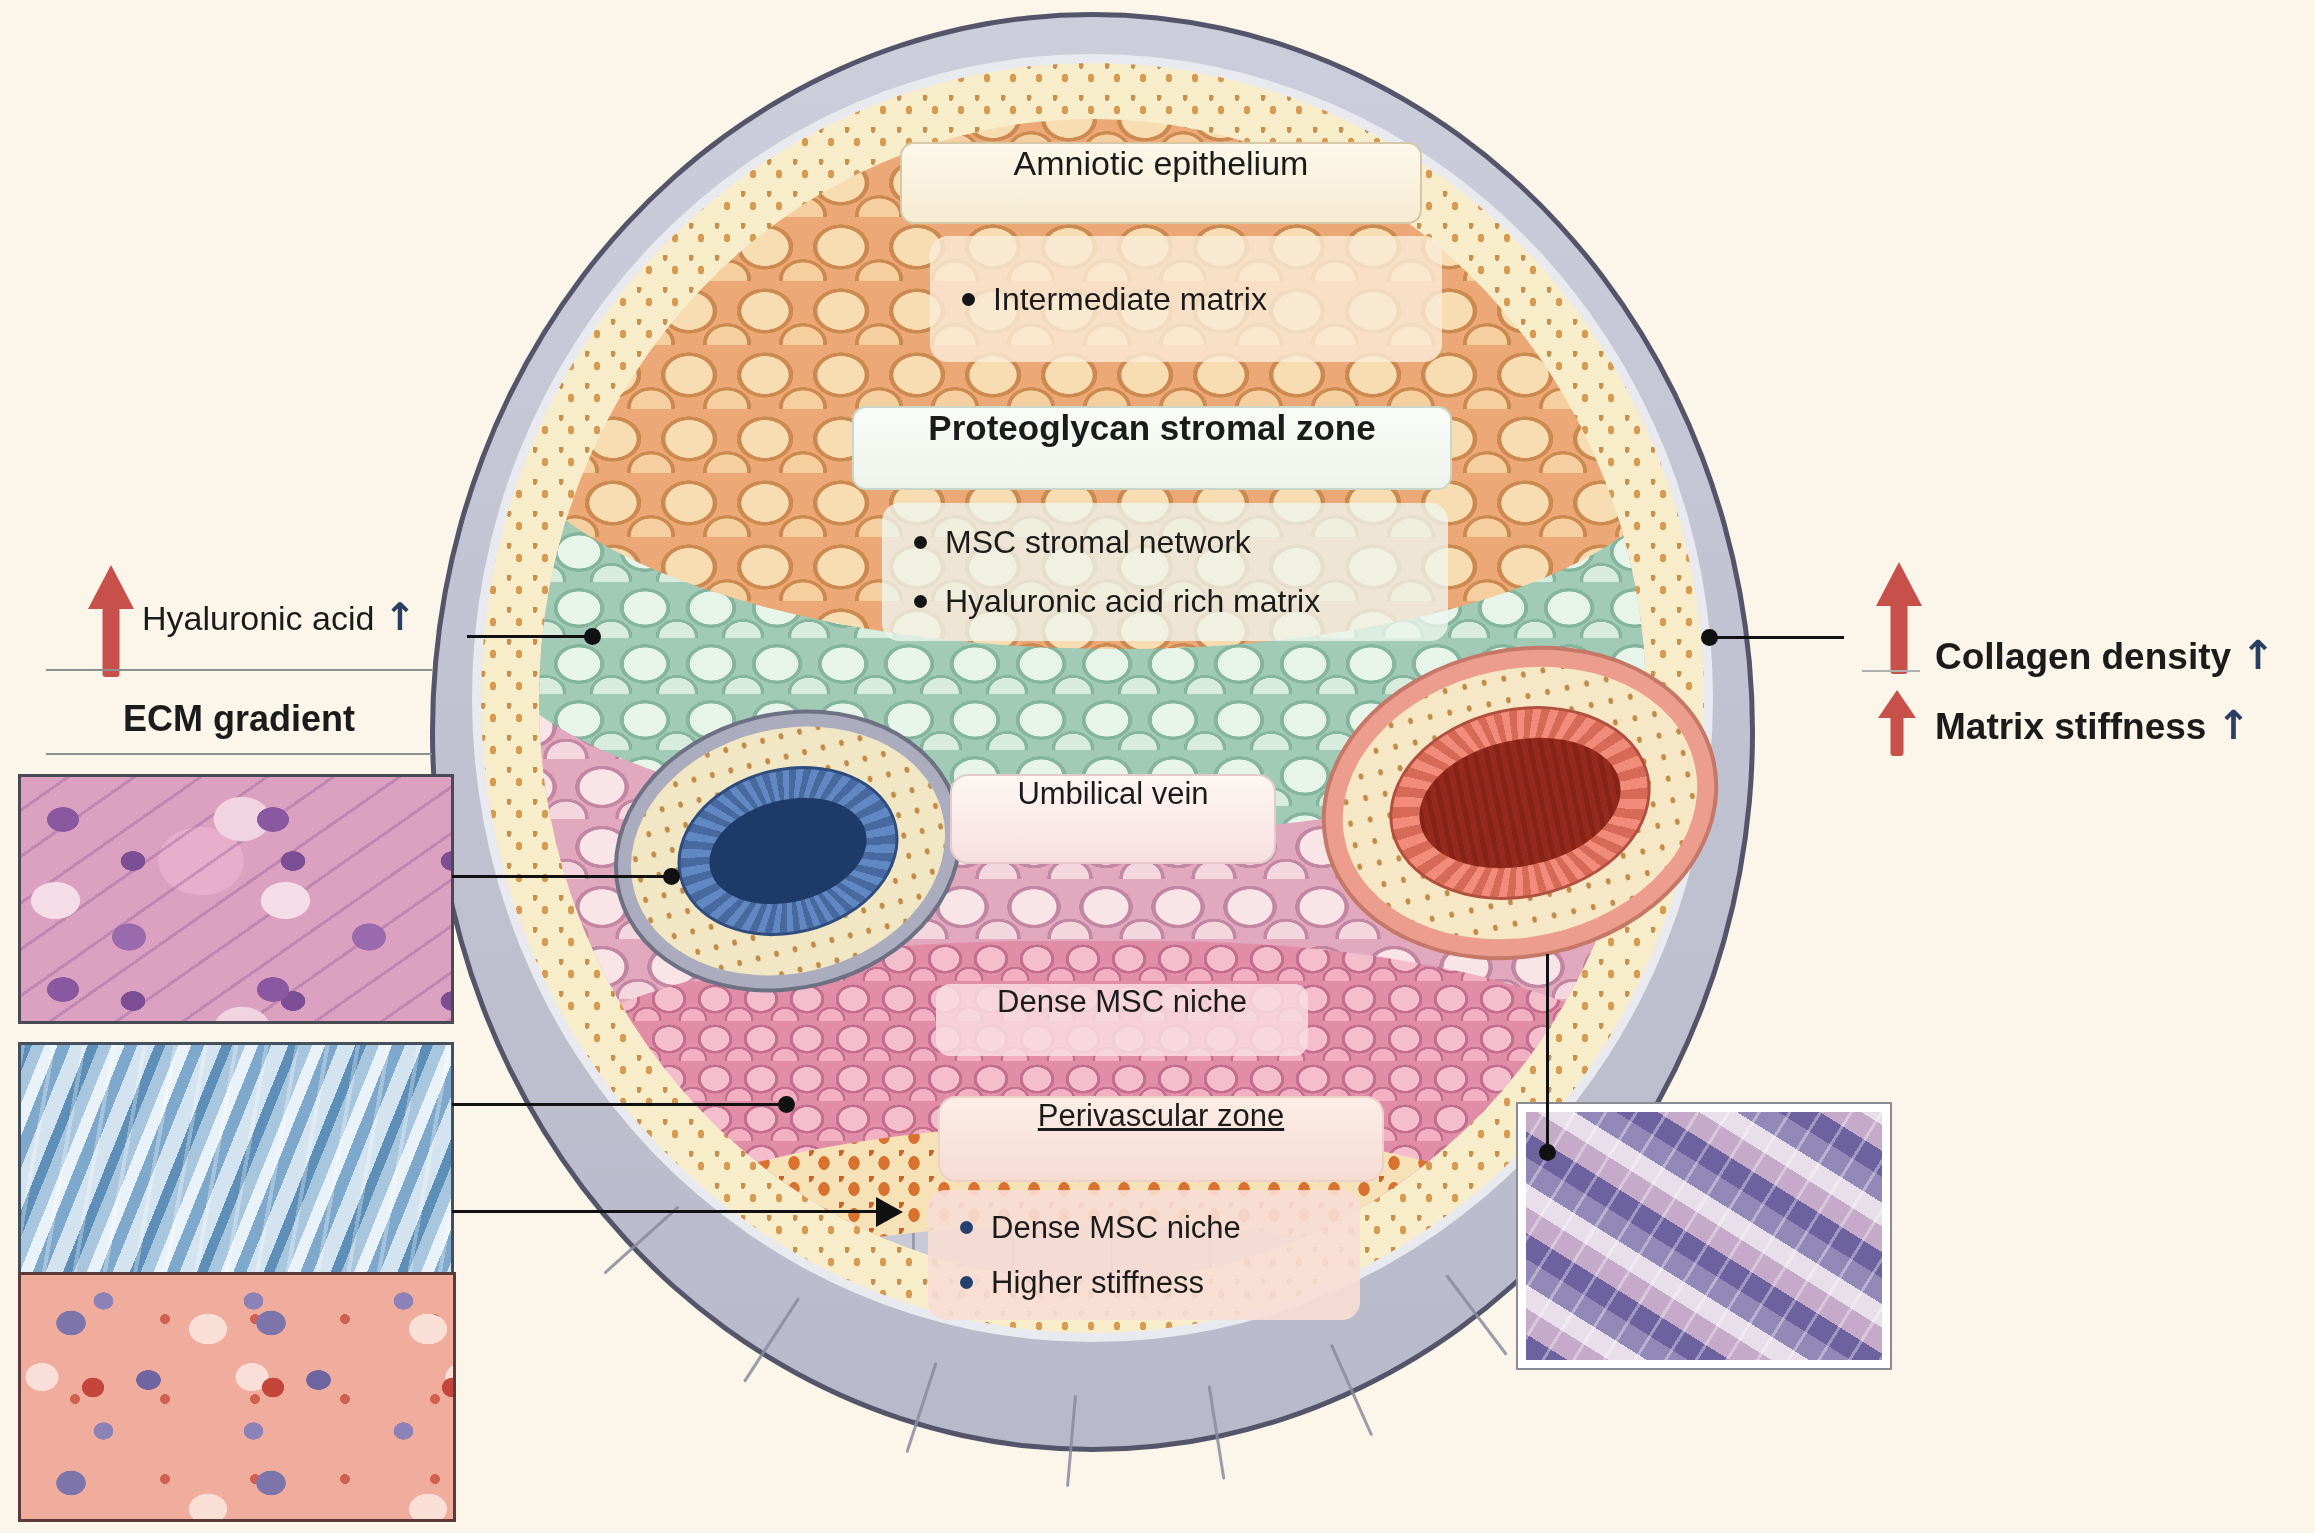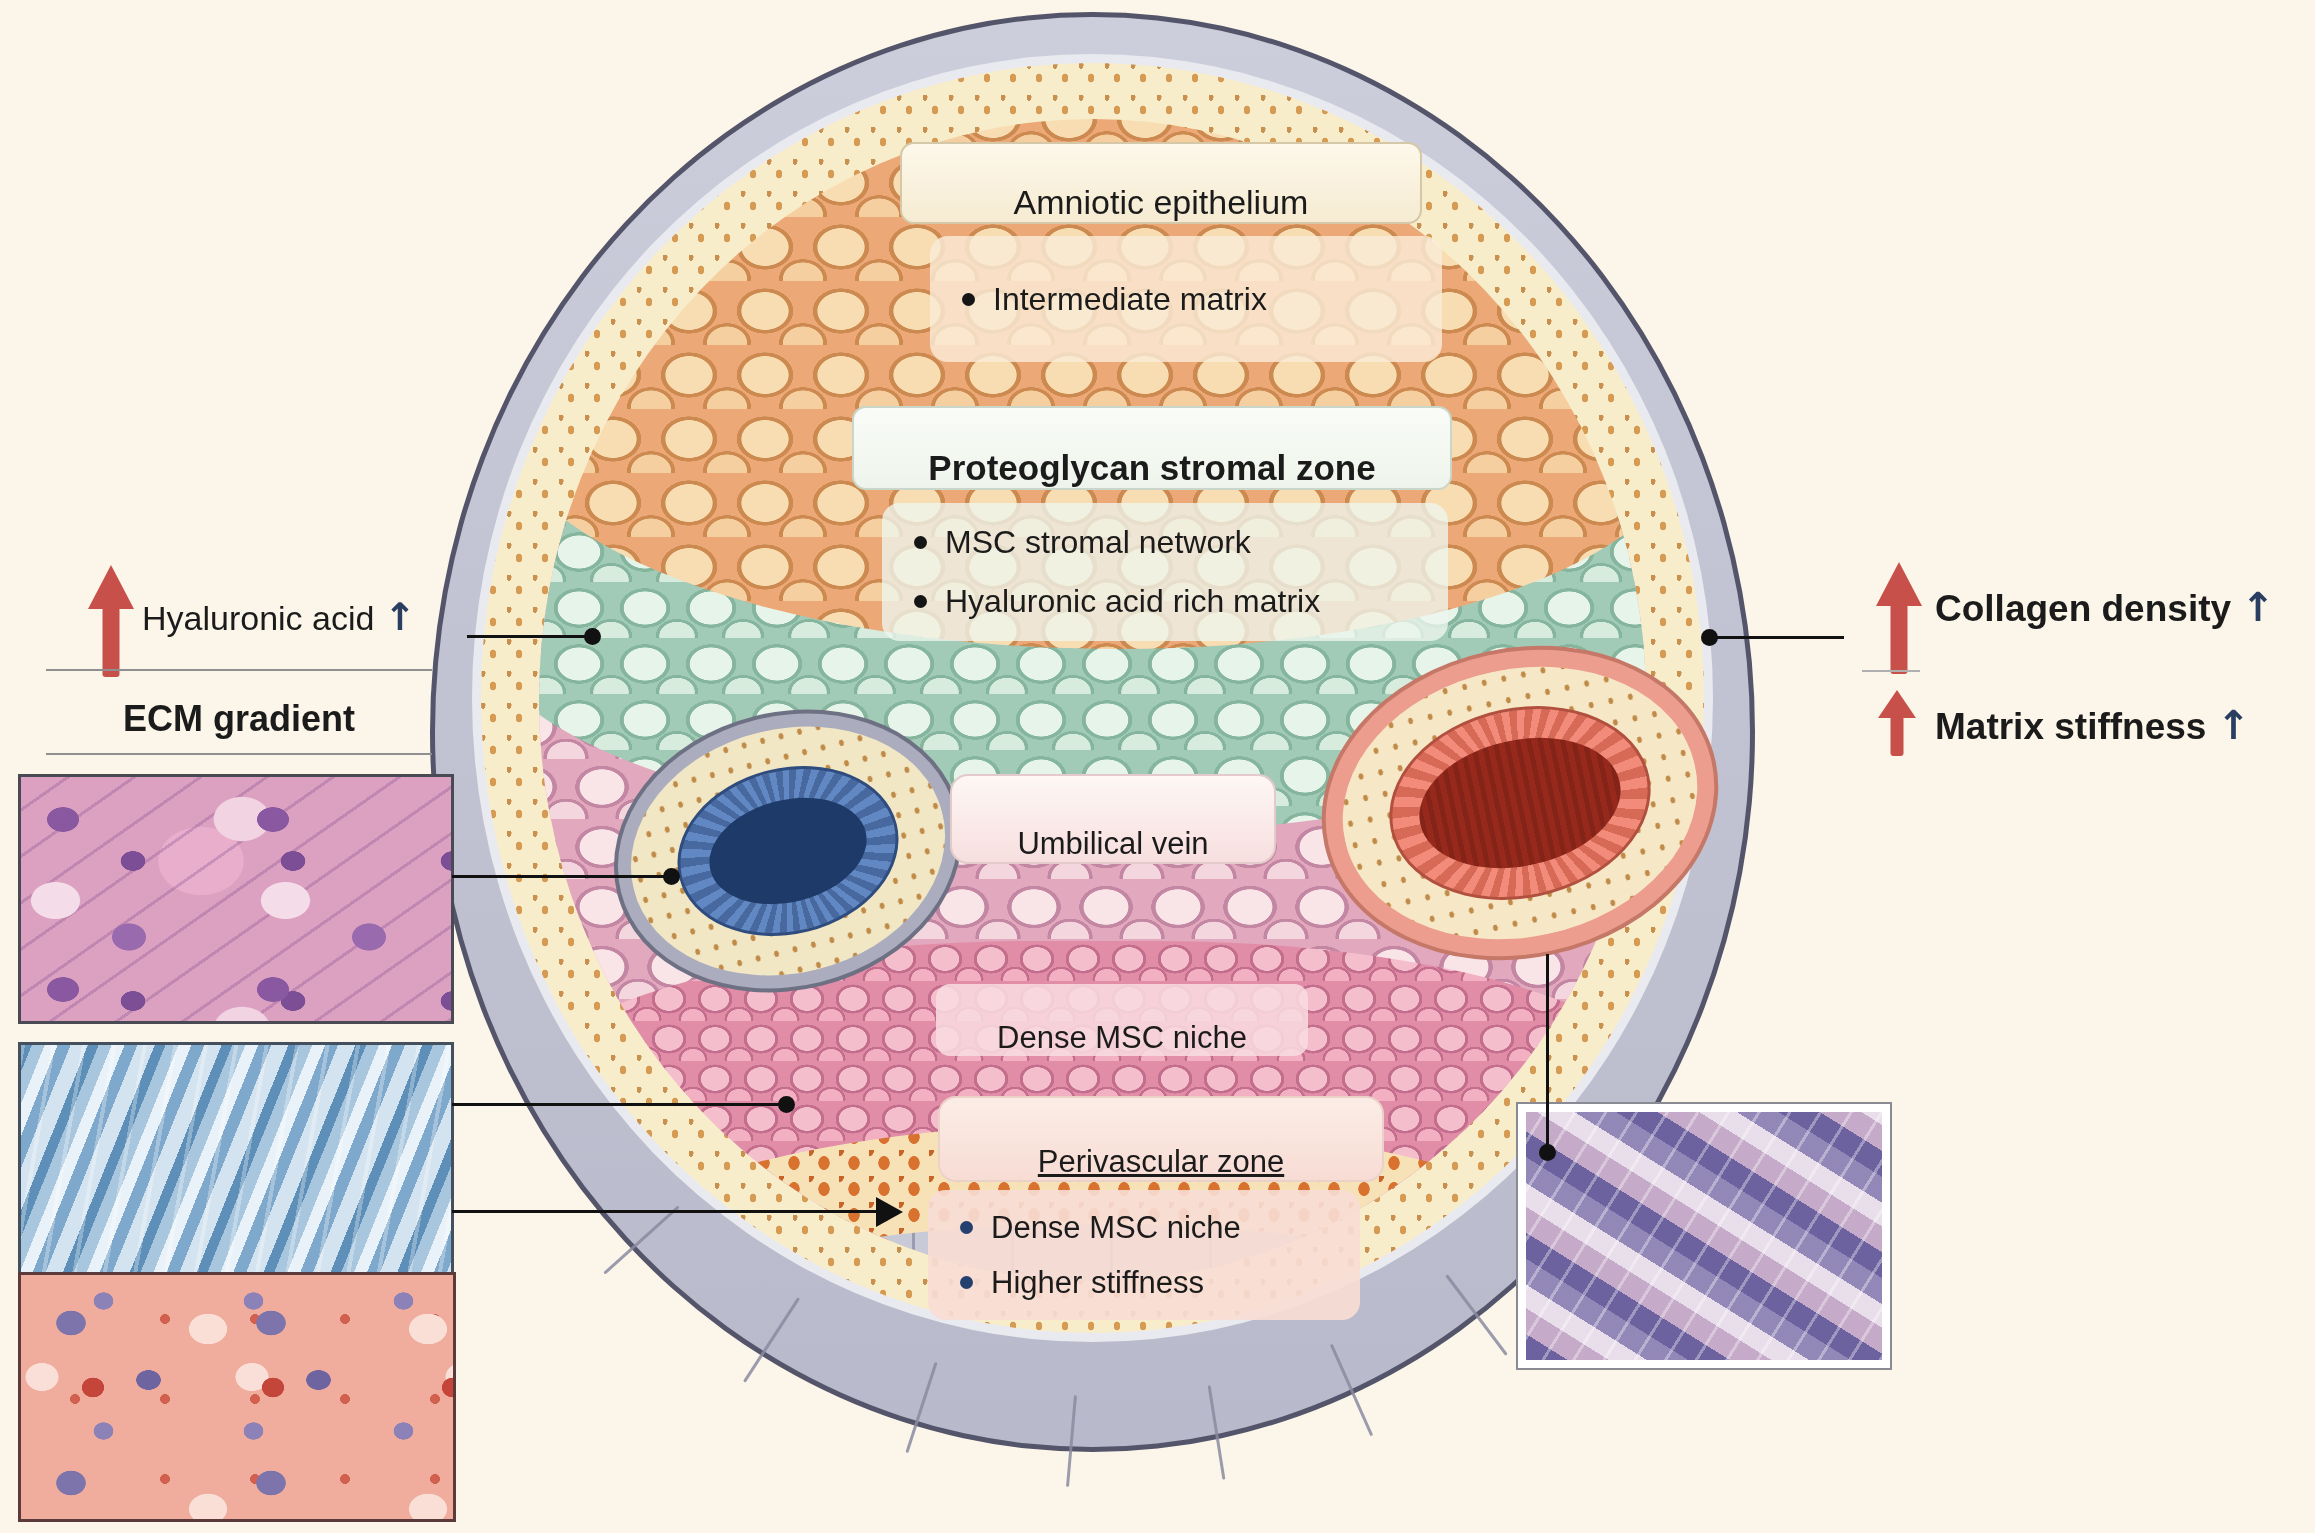--- a/index.html
+++ b/index.html
@@ -108,21 +108,21 @@
   .vein .r4{left:96px;top:88px;width:160px;height:102px;background:#1E3A68;}
   .artery{left:1320px;top:648px;width:400px;height:310px;transform:rotate(-12deg);}
   .artery .r1{inset:0;background:#EC9D8D;border:4px solid #C57868;}
   .artery .r2{inset:21px;background-color:#F6E8C6;
     background-image:radial-gradient(4px 5px at 9px 9px,#C08A48 0 60%,rgba(0,0,0,0) 66%);background-size:20px 22px;}
   .artery .r3{inset:60px 68px;background:repeating-conic-gradient(#F28B79 0 5deg,#D66A57 5deg 10deg);border:3px solid #B2503F;}
   .artery .r4{left:98px;top:92px;width:204px;height:126px;background:#96291C;
     background-image:repeating-linear-gradient(90deg,rgba(0,0,0,.12) 0 5px,rgba(0,0,0,0) 5px 11px);}
 
   
-  .label-box{display:flex;align-items:flex-end;justify-content:center;text-align:center;
+  .label-box{display:flex;align-items:flex-start;justify-content:center;text-align:center;
     box-sizing:border-box;z-index:30;}
   .lbl-amniotic{left:900px;top:142px;width:522px;height:82px;border-radius:14px;
     background:linear-gradient(#FDF8EA,#F6EBD2);border:2px solid #D4C8A8;font-size:34px;}
   .lbl-intermediate{left:852px;top:406px;width:600px;height:84px;border-radius:14px;
     background:linear-gradient(#FAFCF7,#EEF4EC);border:2px solid #C9D6C9;font-size:35px;font-weight:700;}
   .lbl-vein{left:950px;top:774px;width:326px;height:90px;border-radius:18px;
     background:linear-gradient(#FDF7F4,#F7DFDF);border:2px solid #E4CACA;font-size:31px;}
   .lbl-dense{left:936px;top:984px;width:372px;height:72px;border-radius:14px;
     background:rgba(248,219,224,.88);font-size:31px;}
   .lbl-peri{left:938px;top:1096px;width:446px;height:86px;border-radius:18px;
@@ -300,21 +300,21 @@
 <div class="abs rule" style="left:46px;top:753px;width:386px"></div>
 
 <div class="abs inset inset1"></div>
 <div class="abs inset inset2"></div>
 <div class="abs inset inset3"></div>
 
 <div class="abs red-arrow ra-big" style="left:1876px;top:562px">
   <div class="head"></div>
   <div class="stem"></div>
 </div>
-<div class="abs side-text bold" style="left:1935px;top:584px">
+<div class="abs side-text bold" style="left:1935px;top:632px">
   <span>Collagen density</span>
   <span class="navy-up" style="font-size:40px">↑</span>
 </div>
 <div class="abs rule" style="left:1862px;top:670px;width:58px;background:#B0B0B0"></div>
 <div class="abs red-arrow ra-small" style="left:1878px;top:690px">
   <div class="head"></div>
   <div class="stem"></div>
 </div>
 <div class="abs side-text bold" style="left:1935px;top:702px">
   <span>Matrix stiffness</span>

